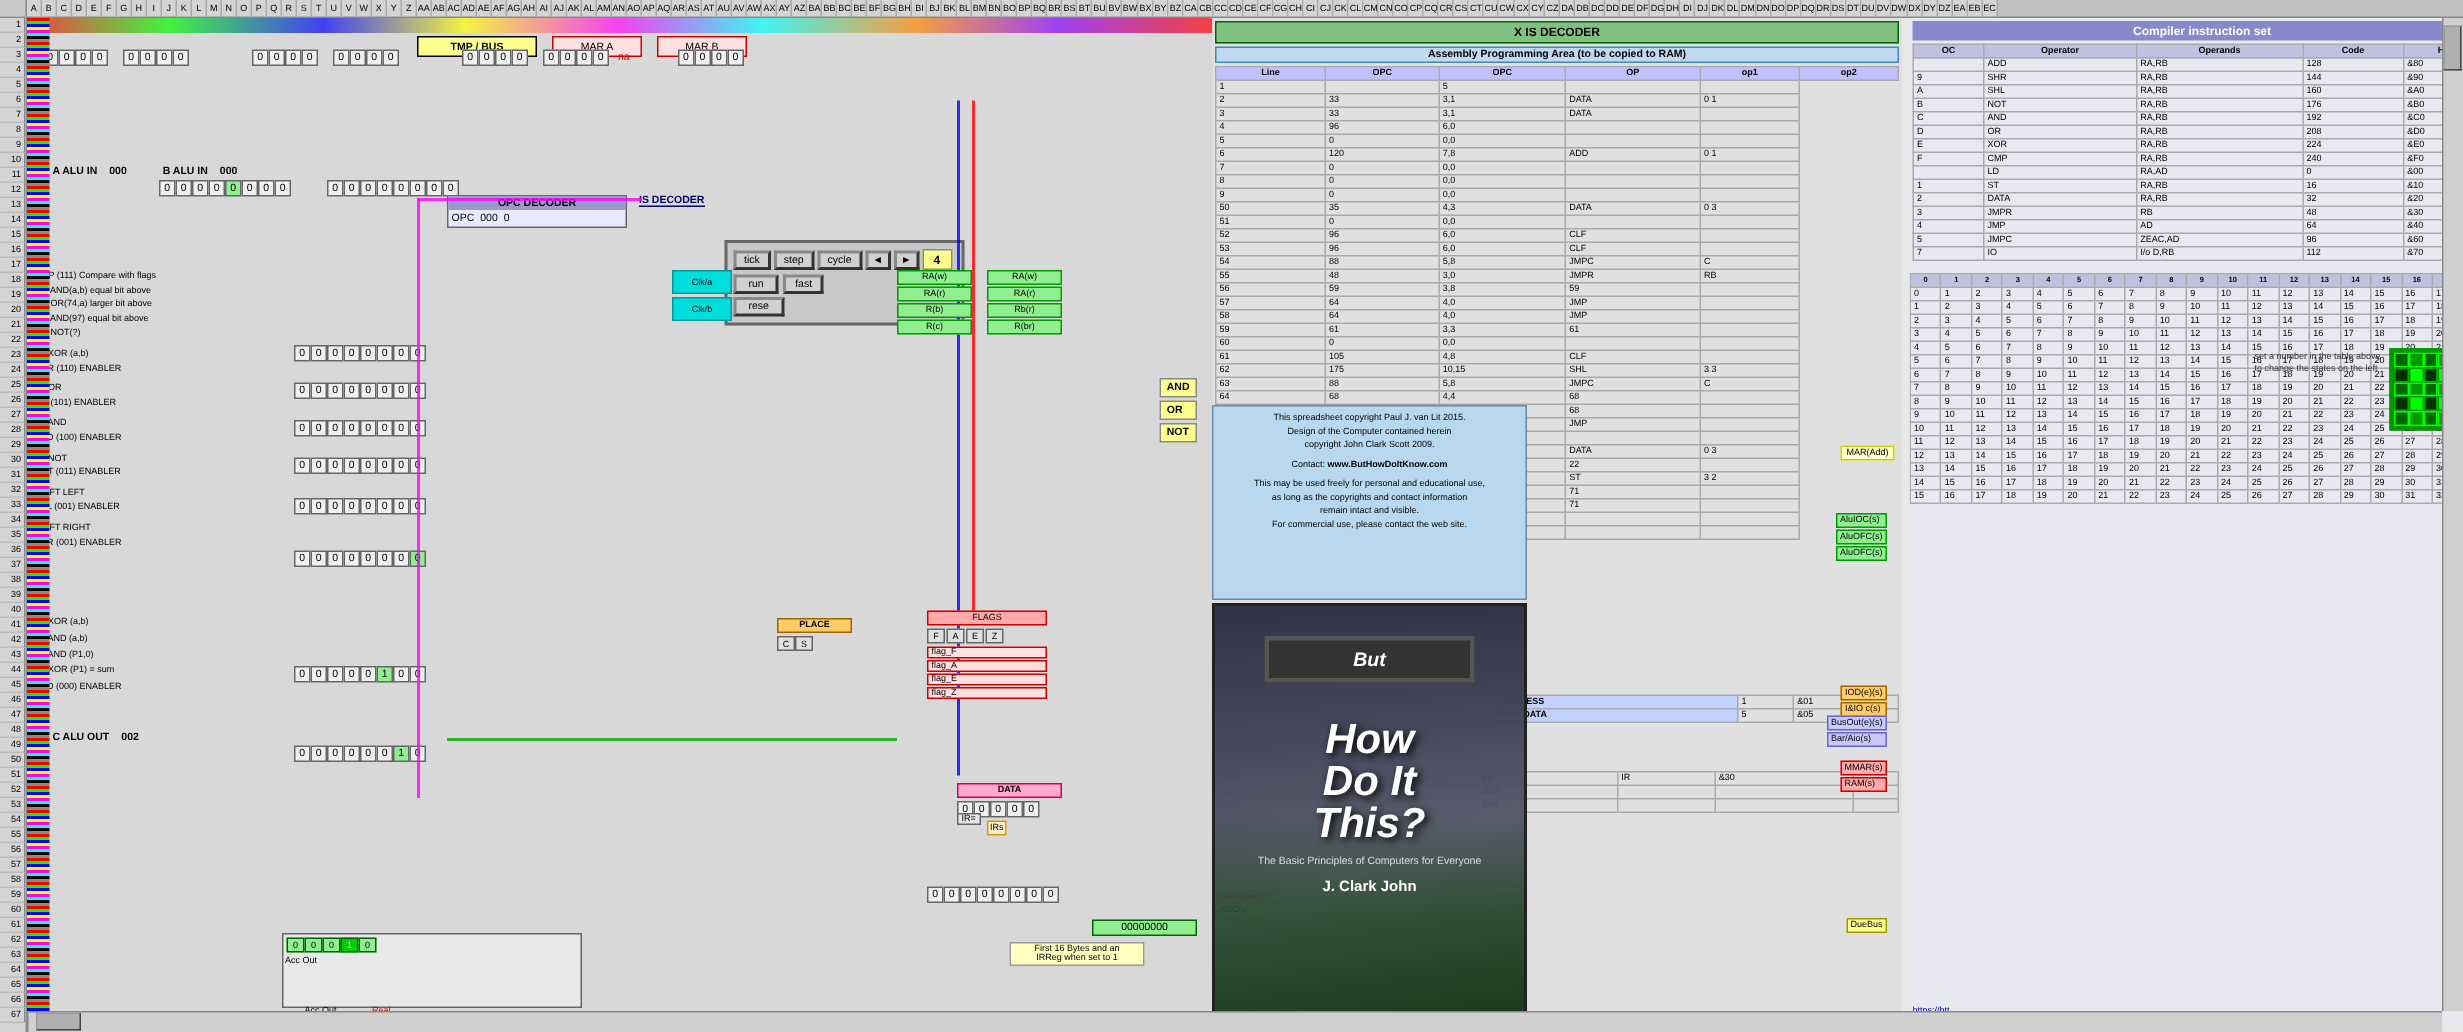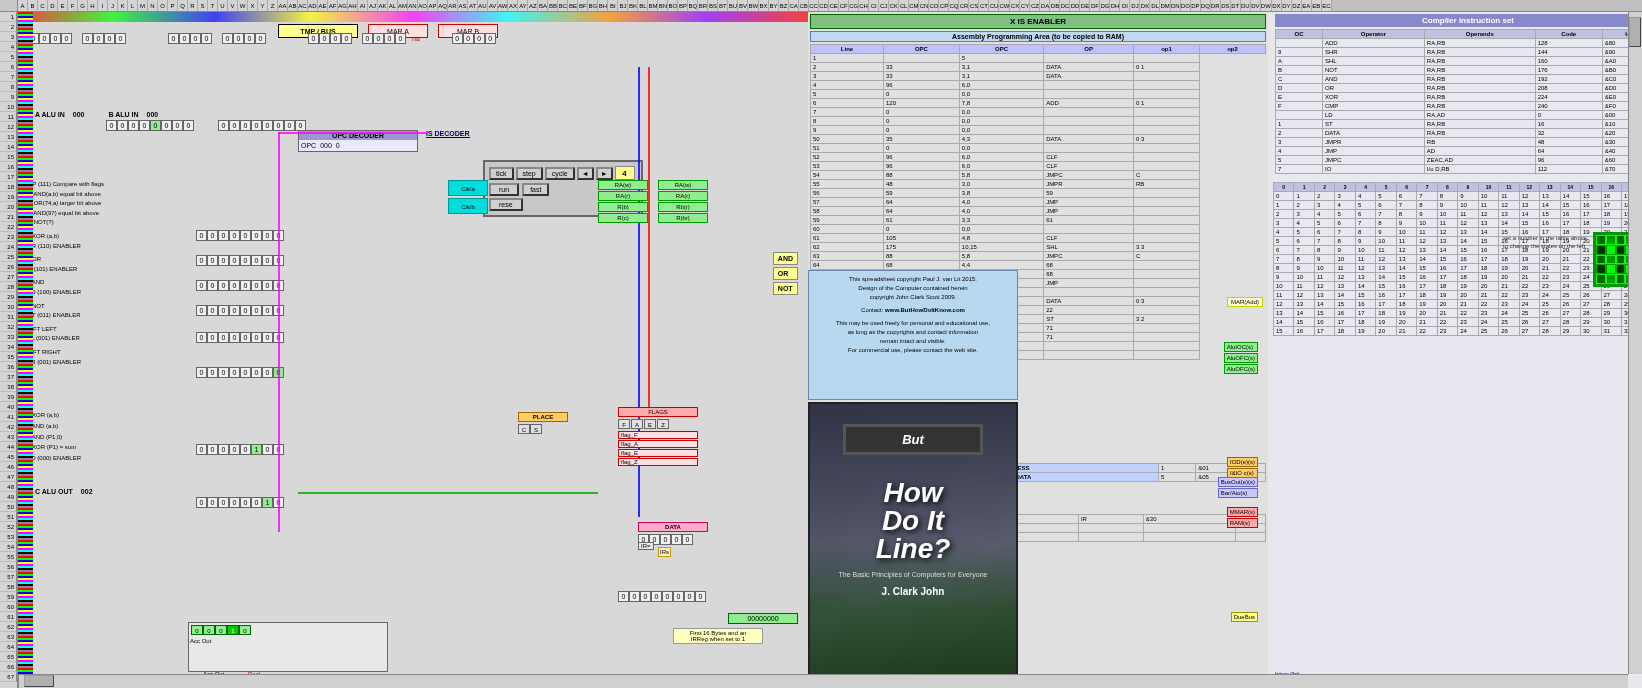--- a/index.html
+++ b/index.html
@@ -651,21 +651,21 @@
         <div style="position:absolute;top:0;left:0;width:15px;height:670px;background:repeating-linear-gradient(180deg,#f00 0px,#f00 2px,#0f0 2px,#0f0 4px,#00f 4px,#00f 6px,#ff0 6px,#ff0 8px,#f0f 8px,#f0f 10px,#0ff 10px,#0ff 12px,#000 12px,#000 14px,#888 14px,#888 16px);"></div>
 
         <div style="position:absolute;bottom:5px;left:185px;font-size:6px;color:#000;">Acc Out</div>
         <div style="position:absolute;bottom:5px;left:230px;font-size:6px;color:#cc0000;">Real</div>
 
       </div>
 
       <div style="position:absolute;left:790px;top:0;width:460px;height:670px;background:#e0e0e0;overflow:hidden;">
 
         <div style="background:#80c080;border:1px solid #006600;text-align:center;font-size:8px;font-weight:bold;padding:2px;margin:2px;">
-          X IS ENABLER
+          X IS DECODER
         </div>
 
         <div style="background:#c0d8f0;border:1px solid #4488aa;text-align:center;font-size:7px;font-weight:bold;padding:1px;margin:0 2px;">
           Assembly Programming Area (to be copied to RAM)
         </div>
 
         <div style="margin:2px;overflow:hidden;">
           <table class="small-table" style="width:100%;">
             <thead>
               <tr>
@@ -1035,21 +1035,21 @@
 
         <div style="position:absolute;inset:0;background:linear-gradient(180deg,#334 0%,#445 25%,#556 50%,#2a4a2a 75%,#1a3a1a 100%);opacity:0.85;"></div>
 
         <div style="position:absolute;top:20px;left:50%;transform:translateX(-50%);width:140px;background:#333;border:3px solid #555;padding:5px;text-align:center;">
           <div style="color:#fff;font-size:13px;font-style:italic;font-weight:bold;position:relative;z-index:2;">But</div>
         </div>
 
         <div style="position:relative;z-index:2;margin-top:60px;text-align:center;">
           <div style="color:#ffffff;font-size:28px;font-weight:900;font-style:italic;line-height:1;text-shadow:2px 2px 6px #000;">How</div>
           <div style="color:#ffffff;font-size:28px;font-weight:900;font-style:italic;line-height:1;text-shadow:2px 2px 6px #000;">Do It</div>
-          <div style="color:#ffffff;font-size:28px;font-weight:900;font-style:italic;line-height:1;text-shadow:2px 2px 6px #000;">Line?</div>
+          <div style="color:#ffffff;font-size:28px;font-weight:900;font-style:italic;line-height:1;text-shadow:2px 2px 6px #000;">This?</div>
         </div>
 
         <div style="position:relative;z-index:2;color:#dddddd;font-size:7px;text-align:center;margin-top:8px;padding:0 10px;">The Basic Principles of Computers for Everyone</div>
 
         <div style="position:relative;z-index:2;color:#ffffff;font-size:10px;font-weight:bold;text-align:center;margin-top:8px;">J. Clark John</div>
       </div>
 
       <div style="position:absolute;left:1255px;top:0;width:390px;height:670px;background:#e8e8f0;overflow:hidden;">
 
         <div style="background:#8888cc;color:#fff;text-align:center;font-size:8px;font-weight:bold;padding:2px;margin:2px;">

